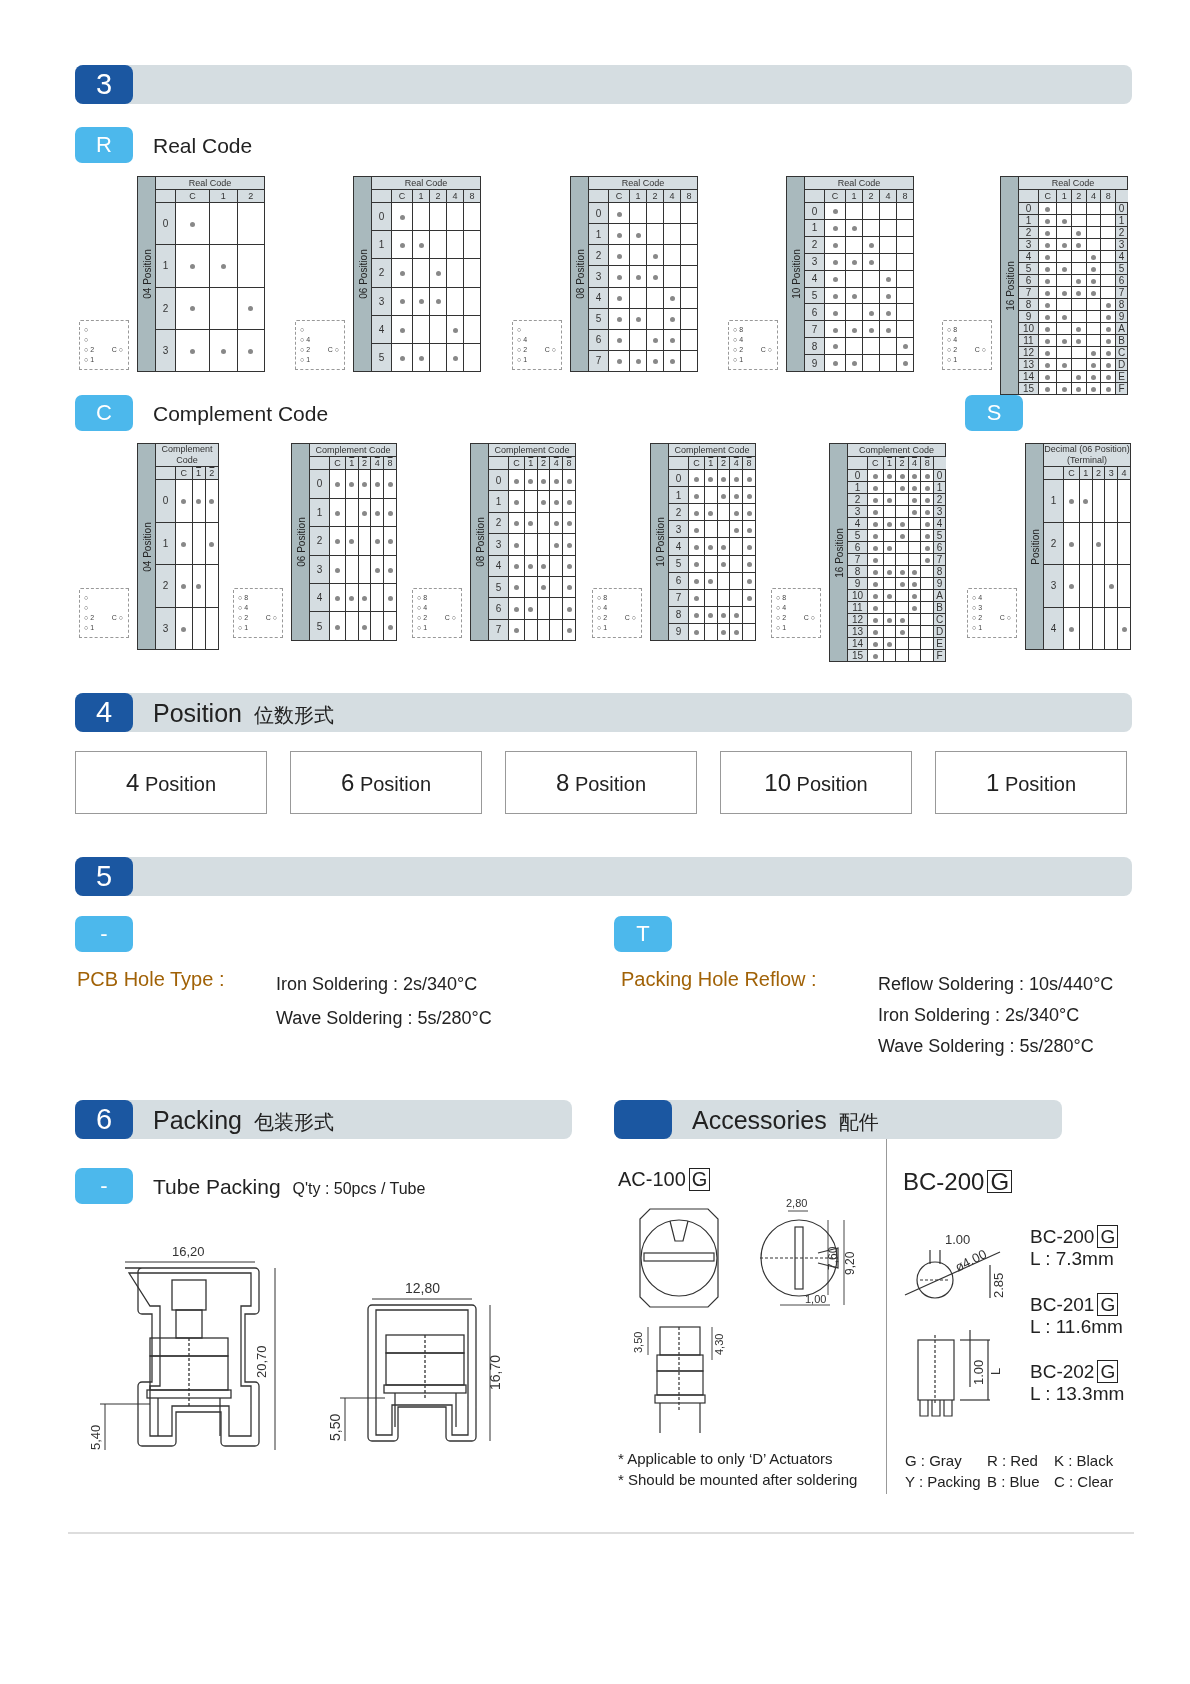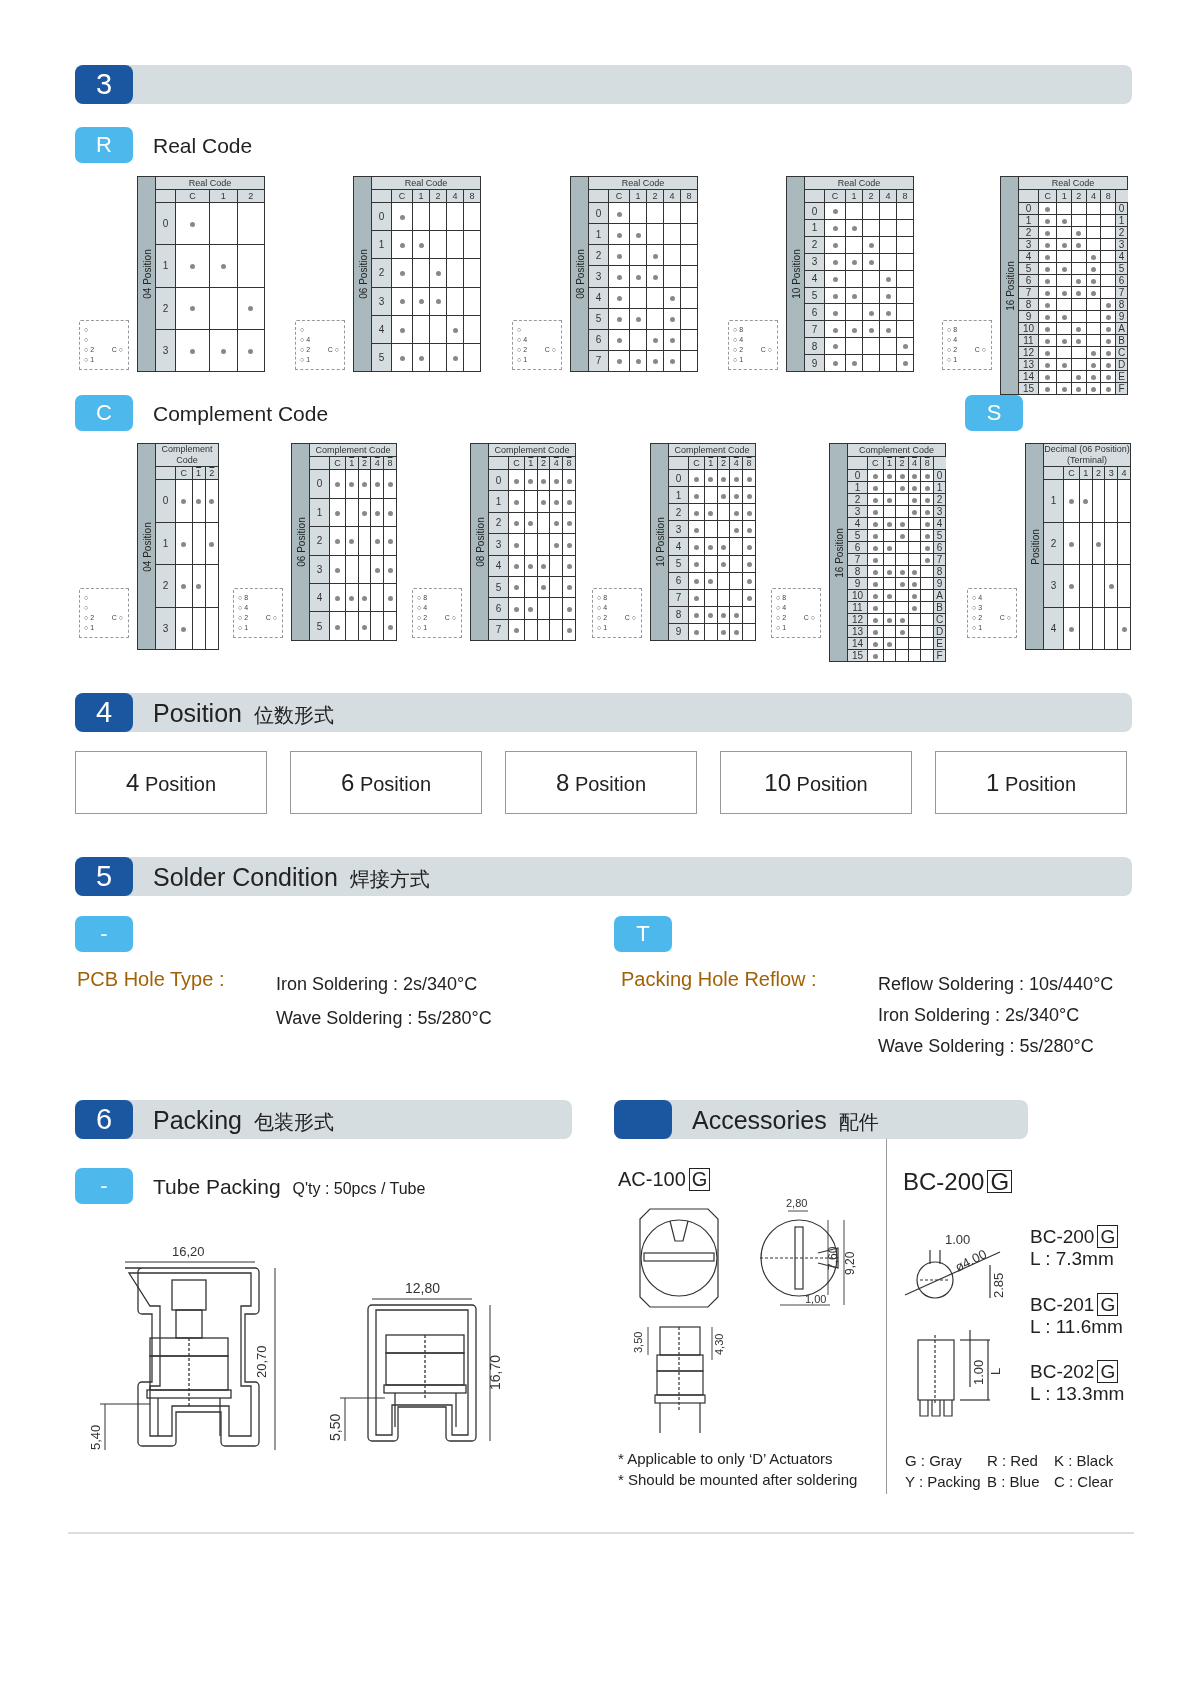--- a/index.html
+++ b/index.html
@@ -53,21 +53,20 @@
   <div class="sec-title"><span>Position</span><span class="cn">位数形式</span></div>
 </div>
 <div class="posbox" style="left:75px"><b>4</b> <span>Position</span></div>
 <div class="posbox" style="left:290px"><b>6</b> <span>Position</span></div>
 <div class="posbox" style="left:505px"><b>8</b> <span>Position</span></div>
 <div class="posbox" style="left:720px"><b>10</b> <span>Position</span></div>
 <div class="posbox" style="left:935px"><b>1</b> <span>Position</span></div>
 
 <div class="sec-head" style="left:75px;top:857px;width:1057px">
   <div class="sec-num">5</div>
-  <div class="sec-title"><span>Solder Condition</span><span class="cn">焊接方式</span></div>
 </div>
 <div class="badge" style="left:75px;top:916px">-</div>
 <div class="solder-main" style="left:77px;top:968px">PCB Hole Type :</div>
 <div class="solder-line" style="left:276px;top:974px">Iron Soldering : 2s/340°C</div>
 <div class="solder-line" style="left:276px;top:1008px">Wave Soldering : 5s/280°C</div>
 
 <div class="badge" style="left:614px;top:916px">T</div>
 <div class="solder-main" style="left:621px;top:968px">Packing Hole Reflow :</div>
 <div class="solder-line" style="left:878px;top:974px">Reflow Soldering : 10s/440°C</div>
 <div class="solder-line" style="left:878px;top:1005px">Iron Soldering : 2s/340°C</div>
@@ -119,21 +118,21 @@
       <line x1="42" y1="34" x2="142" y2="34"></line>
       <line x1="160" y1="40" x2="160" y2="176"></line>
       <line x1="15" y1="133" x2="15" y2="176"></line>
       <line x1="10" y1="133" x2="55" y2="133"></line>
     </g>
   <text x="75" y="28" font-size="14" fill="#333">12,80</text>
   <text x="170" y="125" font-size="14" fill="#333" transform="rotate(-90 170 125)">16,70</text>
   <text x="10" y="176" font-size="14" fill="#333" transform="rotate(-90 10 176)">5,50</text>
 </svg>
 
-<div class="sec-head" style="left:614px;top:1100px;width:414px">
+<div class="sec-head" style="left:614px;top:1100px;width:448px">
   <div class="sec-num"></div>
   <div class="sec-title" style="left:78px"><span>Accessories</span><span class="cn">配件</span></div>
 </div>
 <div class="abs" style="left:886px;top:1139px;width:1px;height:355px;background:#999"></div>
 
 <div class="abs" style="left:618px;top:1168px;font-size:20px"><span>AC-100</span><span class="gbox">G</span></div>
 <svg class="abs" style="left:630px;top:1195px" width="240" height="250" viewBox="0 0 240 250">
   <g fill="none" stroke="#333" stroke-width="1.2">
     <path d="M20 14 h58 l10 10 v78 l-10 10 h-58 l-10 -10 v-78z"></path>
     <circle cx="49" cy="63" r="38"></circle>

